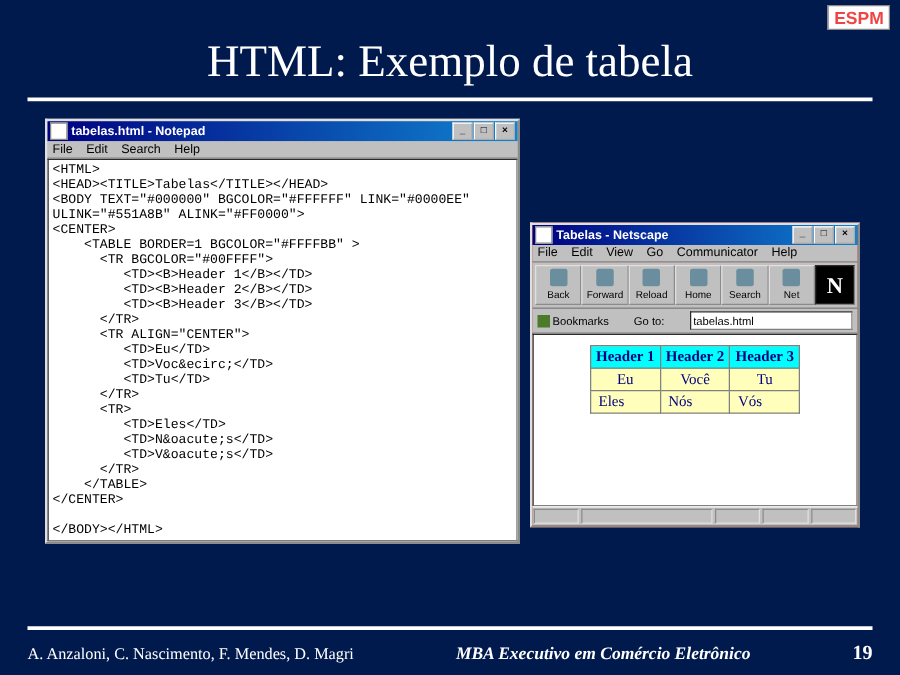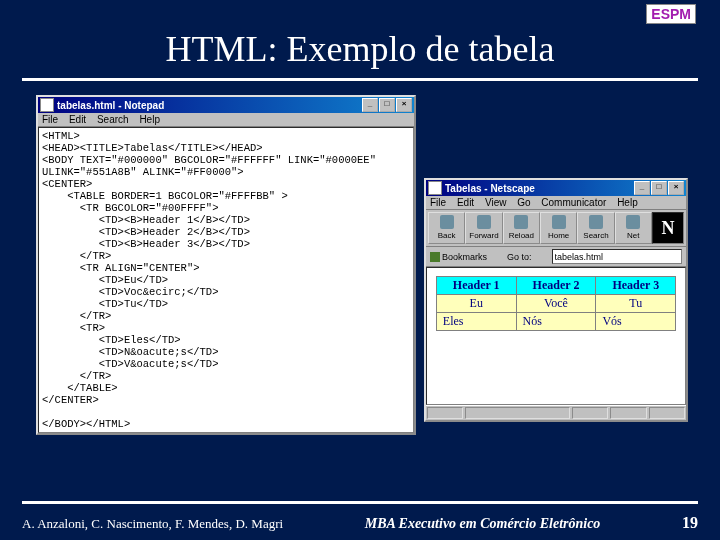--- a/index.html
+++ b/index.html
@@ -8,27 +8,27 @@
     width: 720px;
     height: 540px;
     background: #001a4d;
     font-family: "Times New Roman", serif;
     position: relative;
     overflow: hidden;
   }
   .logo {
     position: absolute;
     top: 4px;
-    right: 24px;
+    right: 8px;
     background: white;
     padding: 1px 4px;
     font-family: Arial, sans-serif;
     font-size: 14px;
     font-weight: bold;
-    color: #a21caf;
+    color: #ef4444;
     border: 1px solid #888;
   }
   .title {
     position: absolute;
     top: 28px;
     left: 0;
     right: 0;
     text-align: center;
     color: white;
     font-size: 36px;
@@ -226,21 +226,21 @@
   .ns-content table.demo {
     border-collapse: collapse;
     margin: 0 auto;
     background: #ffffbb;
     font-family: "Times New Roman", serif;
     font-size: 12px;
   }
   .ns-content table.demo th {
     background: #00ffff;
     border: 1px solid #808080;
-    padding: 1px 16px;
+    padding: 1px 4px;
     font-weight: bold;
     color: #000080;
     margin-left: 20px;
   }
   .ns-content table.demo td {
     border: 1px solid #808080;
     padding: 1px 6px;
     color: #000080;
     text-align: left;
   }

